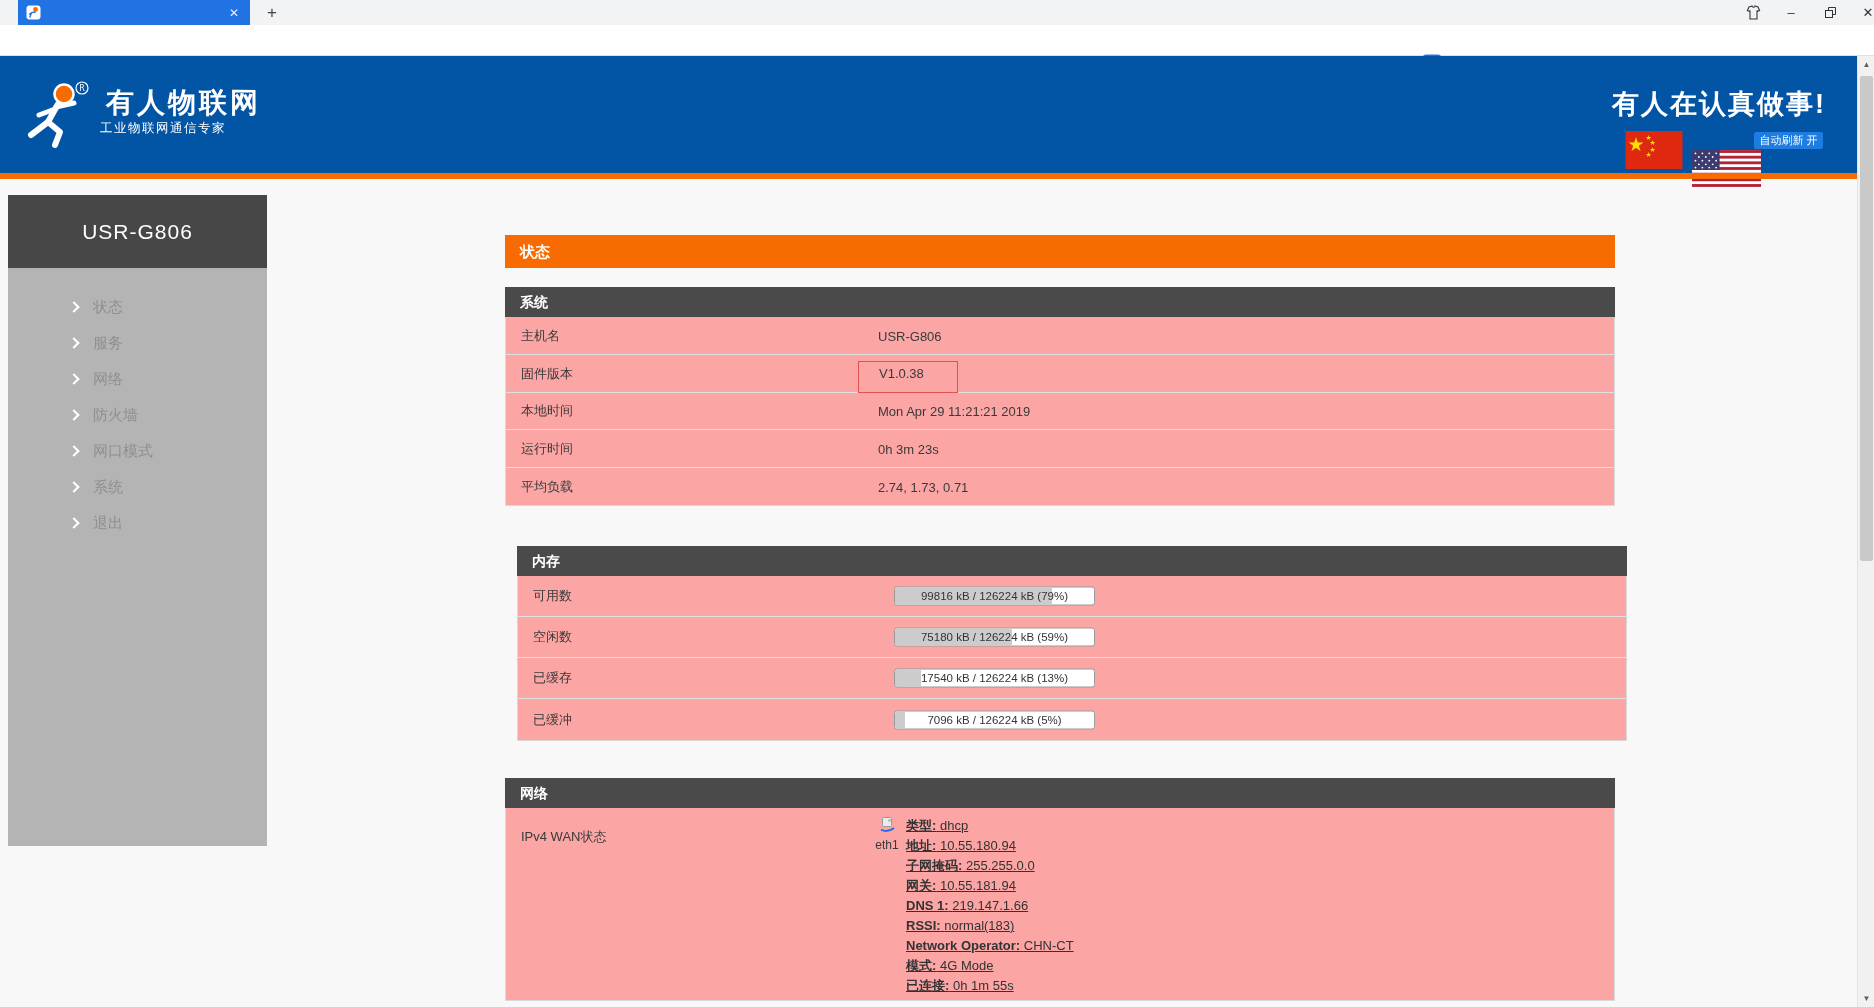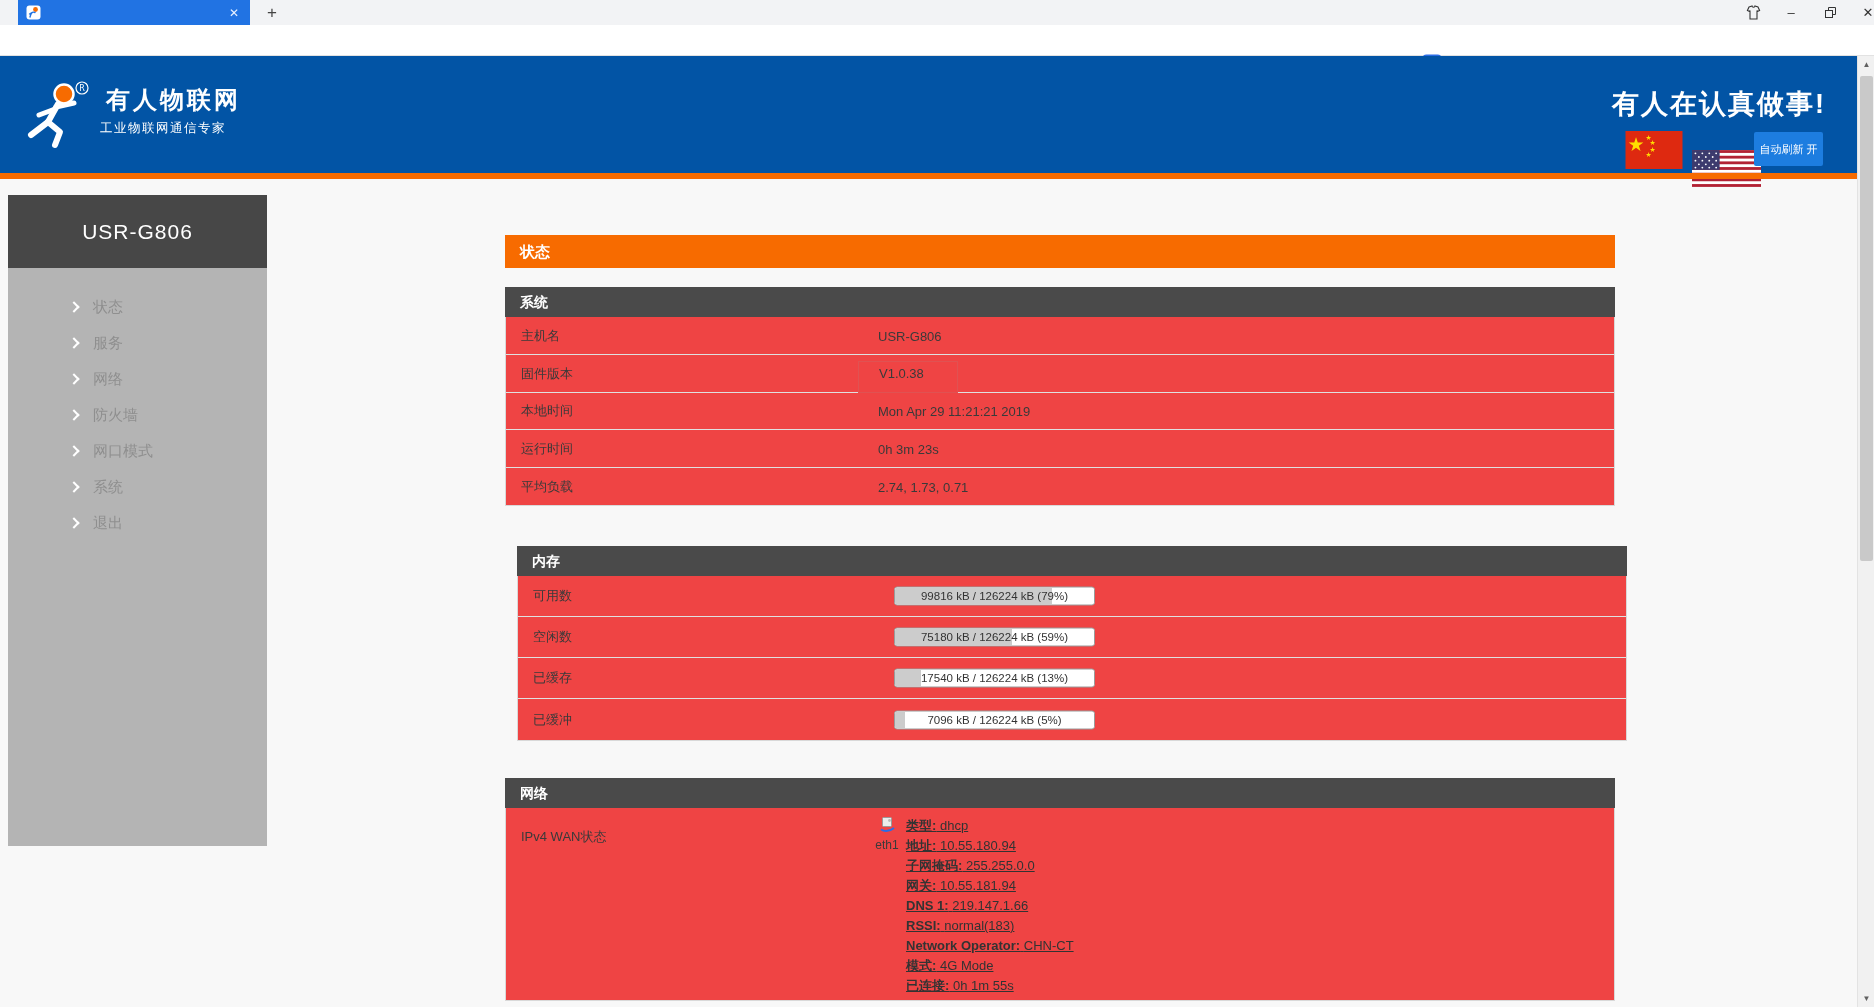--- a/index.html
+++ b/index.html
@@ -35,47 +35,47 @@
   #searchinput { left:1456px; top:29px; width:130px; height:24px; border:0; outline:0;
     background:transparent; font-size:13px; color:#333; font-family:inherit; }
   #searchinput::placeholder { color:#333; opacity:1; }
   .menu-bars { width:15px; height:11px; border-top:2px solid #444;
     border-bottom:2px solid #444; position:relative; }
   .menu-bars:before { content:""; position:absolute; left:0; right:0; top:3.5px;
     height:2px; background:#444; }
 
   
   #siteheader { left:0; top:56px; width:1857px; height:117px; background:#0254a5; }
-  #brandtitle { left:106px; top:28px; color:#fff; font-size:24px; font-weight:bold;
+  #brandtitle { left:106px; top:28px; color:#fff; font-size:28px; font-weight:bold;
     letter-spacing:3px; }
   #brandsub { left:100px; top:64px; color:#fff; font-size:12.5px; letter-spacing:1.5px; }
   #slogan { left:1612px; top:30px; color:#fff; font-size:27px; font-weight:600;
     letter-spacing:2px; white-space:nowrap; }
-  #autorefresh { left:1754px; top:76px; width:69px; height:34px; background:#1d7de0;
+  #autorefresh { left:1754px; top:76px; width:69px; height:17px; background:#1d7de0;
     color:#fff; font-size:11px; display:flex; align-items:center; justify-content:center;
     border-radius:2px; }
   #orangestripe { left:0; top:173px; width:1857px; height:6px; background:#f76b00; }
 
   
   #sidebar { left:8px; top:195px; width:259px; }
   #sidehead { height:73px; background:#474747; color:#fff; font-size:21px;
     letter-spacing:1px; display:flex; align-items:center; justify-content:center; }
   #sidemenu { height:578px; background:#b4b4b4; padding-top:21px; }
   .side-item { height:36px; display:flex; align-items:center; padding-left:62px;
     color:#8f8f8f; font-size:15px; cursor:pointer; }
   .side-item .schev { width:8px; height:8px; border-top:2px solid #fff;
     border-right:2px solid #fff; transform:rotate(45deg); margin-right:15px; flex:0 0 auto; }
 
   
   #main { left:505px; top:0; width:1110px; height:1007px; }
   #pagetitle { left:0; top:235px; width:1110px; height:33px; background:#f76b00;
     color:#fff; font-size:15px; font-weight:bold; line-height:33px; padding-left:15px; }
   .sect-head { width:1110px; height:30px; background:#4a4a4a; color:#fff;
     font-size:14px; font-weight:bold; line-height:30px; padding-left:15px; }
-  .tbl { width:1110px; background:#ef4444; border:1px solid #d9d9d9; border-top:0; }
+  .tbl { width:1110px; background:#fca5a5; border:1px solid #d9d9d9; border-top:0; }
   .trow { position:relative; border-bottom:1px solid #e0e0e0; }
   .trow:last-child { border-bottom:0; }
   .trow .lbl { position:absolute; left:15px; top:50%; transform:translateY(-50%);
     font-size:13px; color:#3a3a3a; }
   .trow .val { position:absolute; left:372px; top:50%; transform:translateY(-50%);
     font-size:13px; color:#3a3a3a; white-space:nowrap; }
   .redbox { position:absolute; left:352px; top:6px; width:100px; height:32px;
     border:1px solid #e05252; font-size:13px; color:#3a3a3a; line-height:24px;
     padding-left:20px; }
   .pbar { position:absolute; left:376px; top:50%; transform:translateY(-50%);

